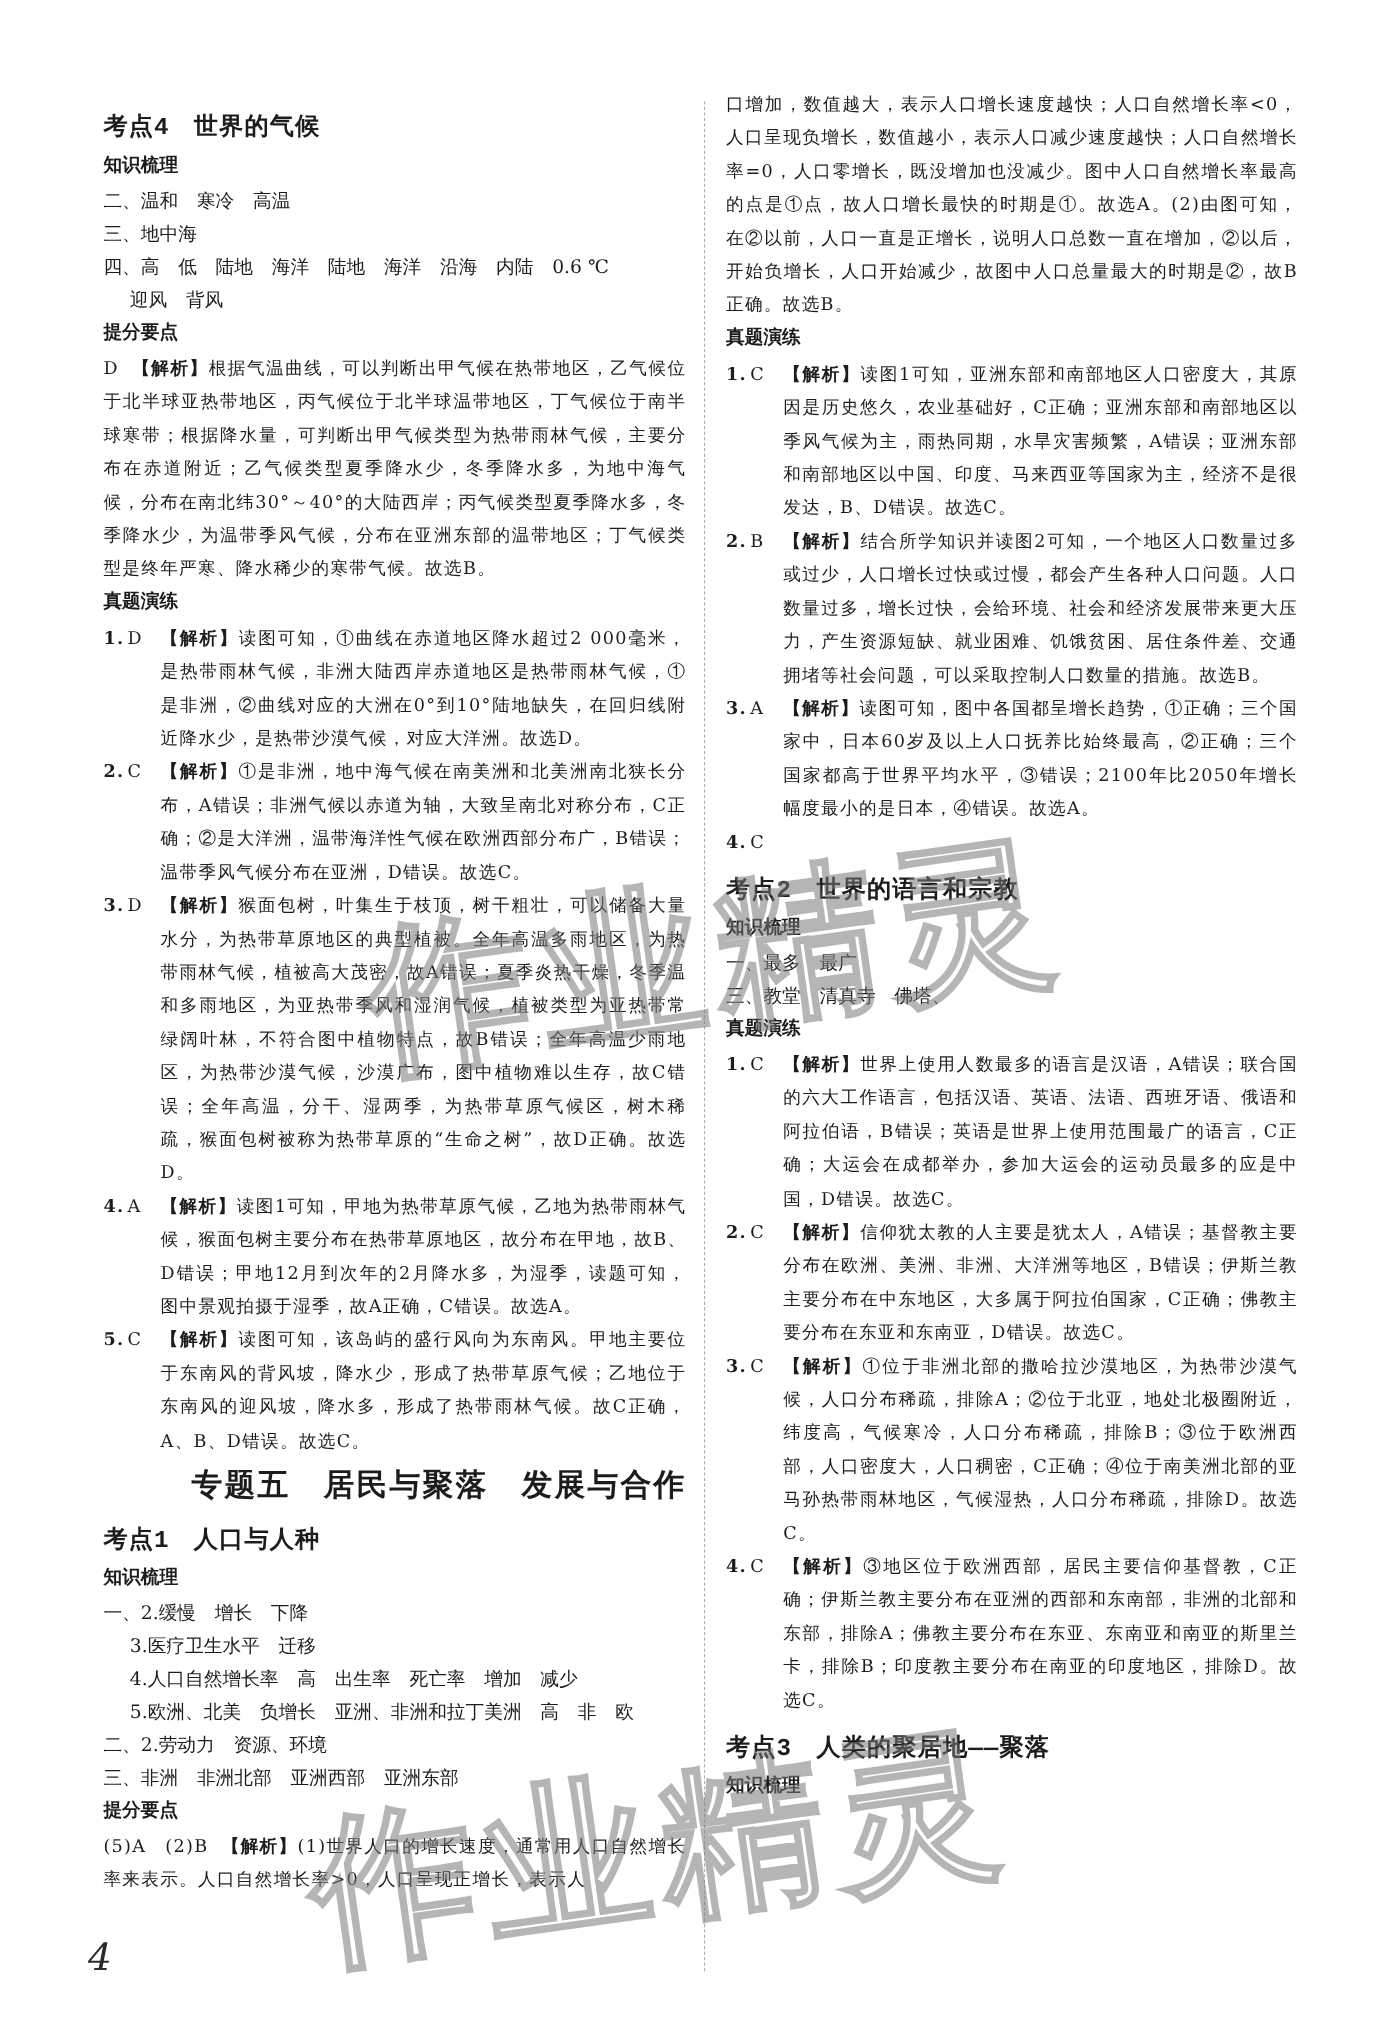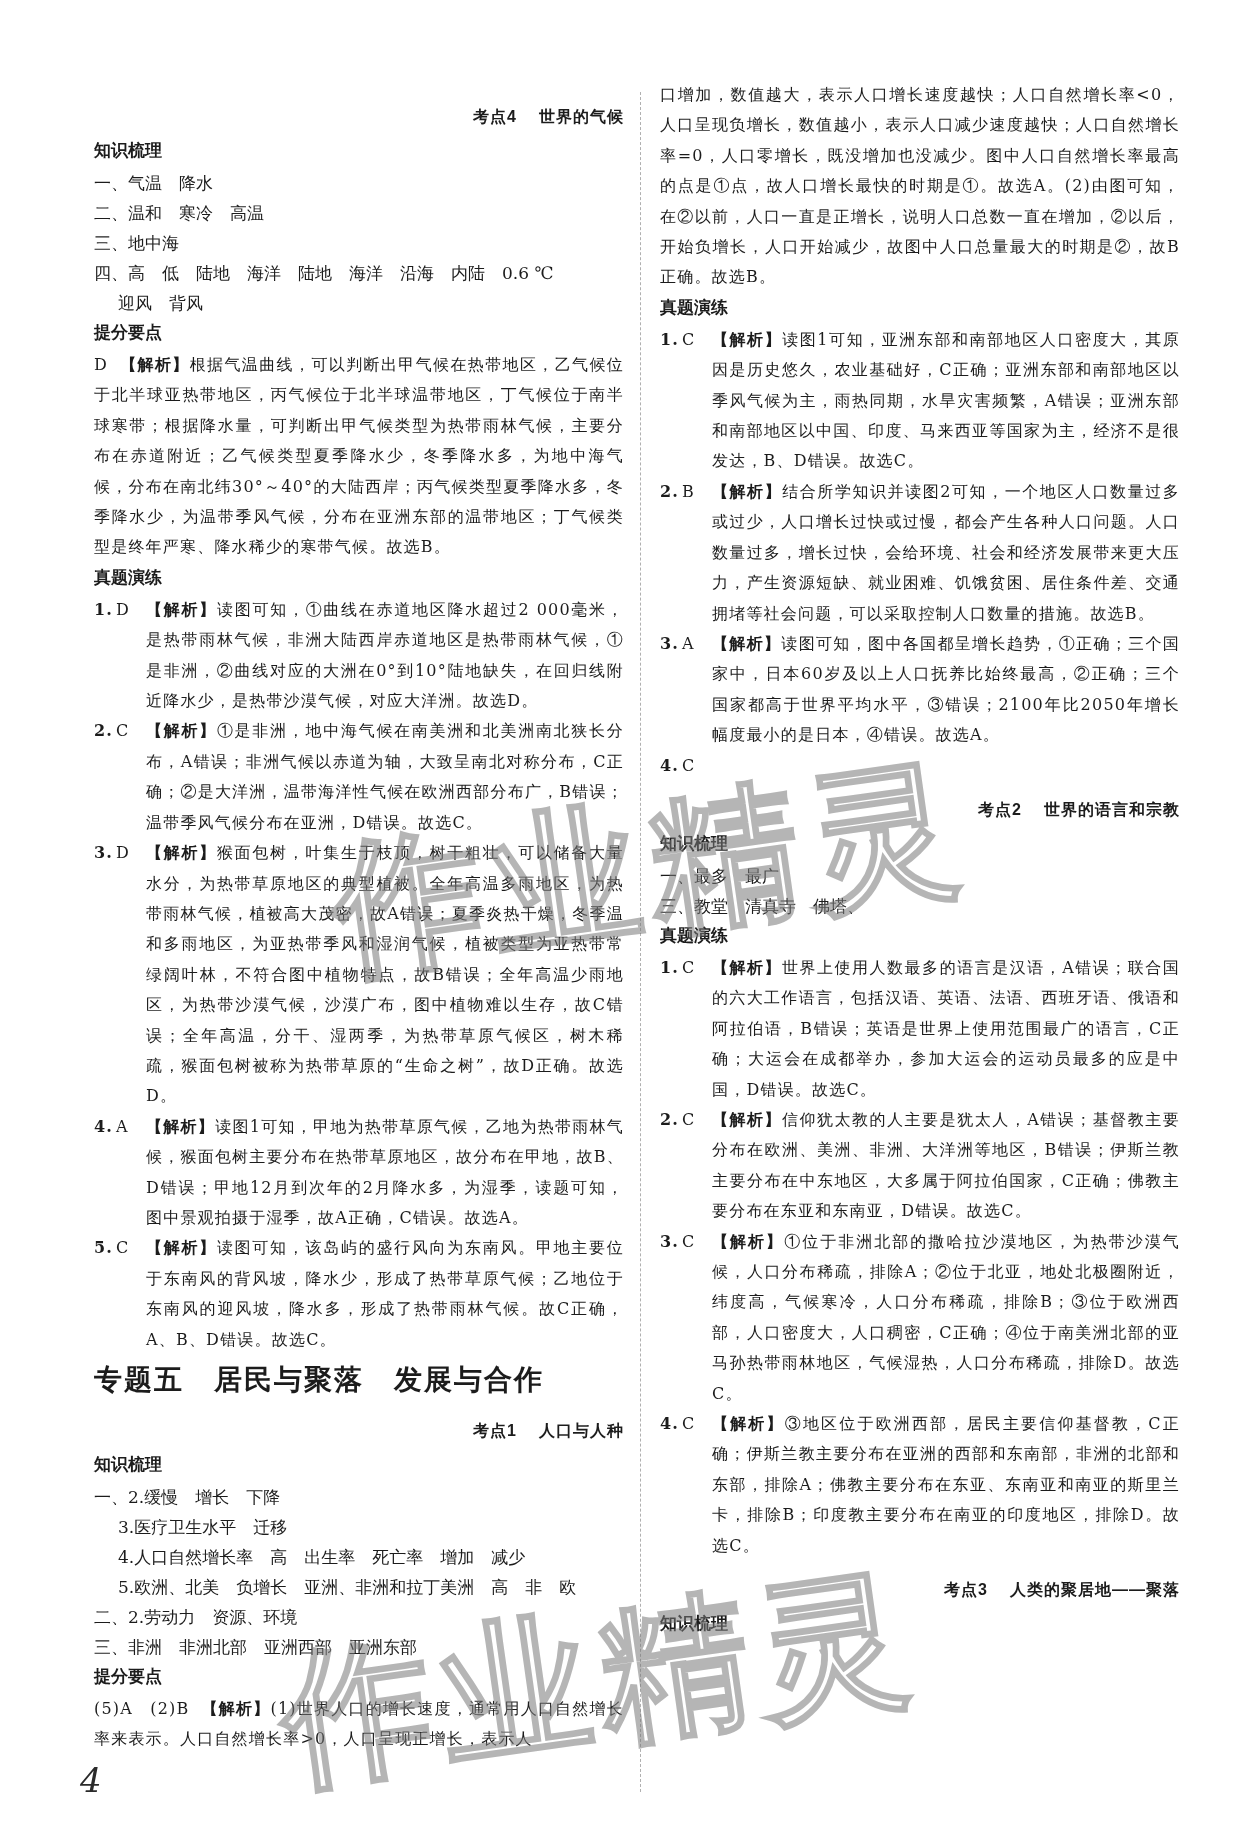--- a/index.html
+++ b/index.html
@@ -9,27 +9,27 @@
     color: #1c1c1c;
   }
   .col { position: absolute; top: 88px; }
   .col-left { left: 94px; width: 530px; }
   .col-right { left: 660px; width: 520px; }
   .divider {
     position: absolute; left: 640px; top: 92px; height: 1700px; width: 0;
     border-left: 1px dashed #b0b0b0;
   }
   .kd-title {
-    text-align: right; font-weight: bold; font-size: 16px;
-    font-family: Liberation Sans, sans-serif;
+    text-align: left; font-weight: bold; font-size: 22px;
+    font-family: Liberation Mono, monospace;
     letter-spacing: 1px; margin: 14px 0 6px 0; line-height: 30px;
   }
   .kd-title .sp { display: inline-block; width: 22px; }
   .topic-title {
-    text-align: left; font-weight: bold; font-size: 28px;
+    text-align: right; font-weight: bold; font-size: 28px;
     font-family: "DejaVu Sans", "Liberation Sans", sans-serif;
     letter-spacing: 2px; line-height: 38px; margin: 6px 0 0 0;
   }
   .sub-head {
     font-weight: bold; font-size: 17px;
     font-family: Liberation Mono, monospace;
     line-height: 28px; margin: 2px 0;
   }
   .kline { font-size: 17px; line-height: 30px; white-space: pre; }
   .kline.indent { padding-left: 24px; }
@@ -61,21 +61,20 @@
 
 <div class="divider"></div>
 
 <div class="col col-left">
 
   <div class="kd-title">
     <span>考点4</span><span class="sp"></span><span>世界的气候</span>
   </div>
 
   <div class="sub-head">知识梳理</div>
-  <div class="kline">一、气温　降水</div>
   <div class="kline">二、温和　寒冷　高温</div>
   <div class="kline">三、地中海</div>
   <div class="kline">四、高　低　陆地　海洋　陆地　海洋　沿海　内陆　0.6 ℃</div>
   <div class="kline indent">迎风　背风</div>
 
   <div class="sub-head">提分要点</div>
   <div class="para">
     <span class="answer-prefix">D</span><span class="tag">【解析】</span><span>根据气温曲线，可以判断出甲气候在热带地区，乙气候位于北半球亚热带地区，丙气候位于北半球温带地区，丁气候位于南半球寒带；根据降水量，可判断出甲气候类型为热带雨林气候，主要分布在赤道附近；乙气候类型夏季降水少，冬季降水多，为地中海气候，分布在南北纬30°～40°的大陆西岸；丙气候类型夏季降水多，冬季降水少，为温带季风气候，分布在亚洲东部的温带地区；丁气候类型是终年严寒、降水稀少的寒带气候。故选B。</span>
   </div>
 

